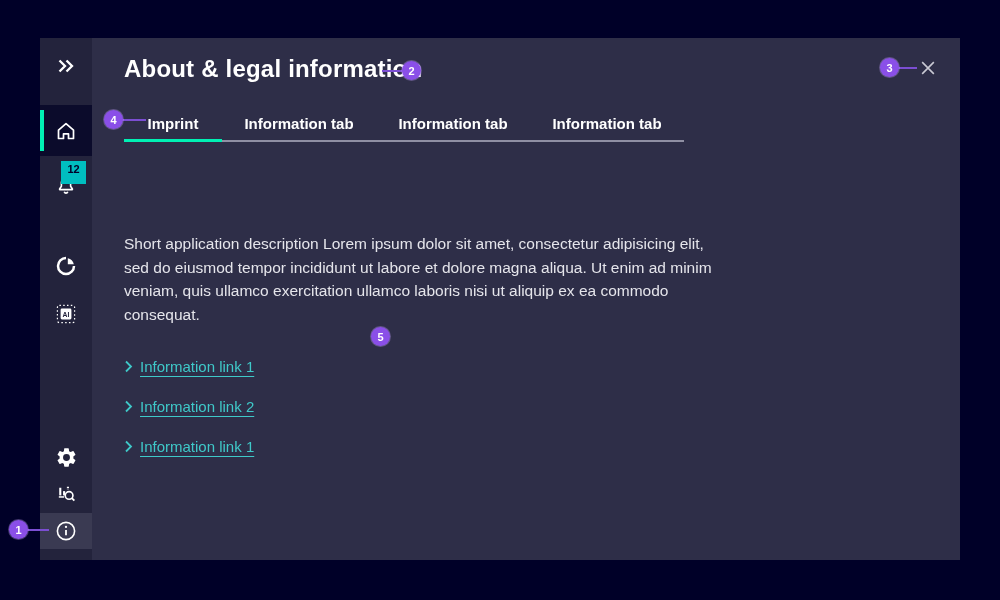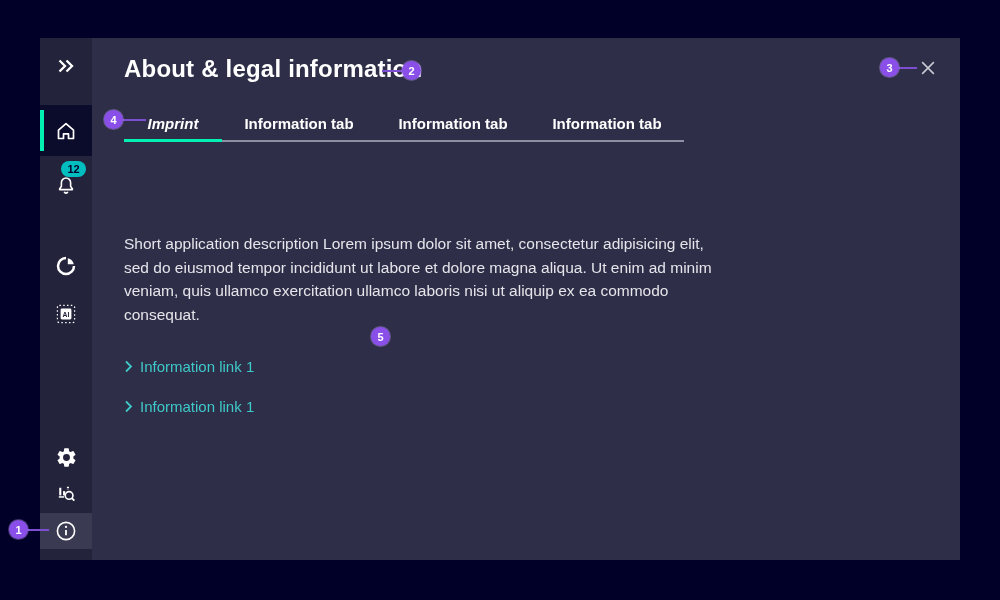--- a/index.html
+++ b/index.html
@@ -28,22 +28,22 @@
   .collapse-btn { top:4px; height:48px; }
   .item-home {
     top:67px; height:51px; background:#0b0b2b;
   }
   .item-home .active-bar {
     position:absolute; left:0; top:5px; width:4px; height:41px;
     background:#00f0b4;
   }
   .item-bell { top:125px; height:44px; }
   .notif-badge {
-    position:absolute; left:21px; top:-2px; min-width:25px; height:16px;
-    background:#00bec0; color:#000028; border-radius:8px;
+    position:absolute; left:21px; top:-2px; min-width:25px; height:23px;
+    background:#00bec0; color:#000028; border-radius:0;
     font-size:11px; font-weight:bold; line-height:16px; text-align:center;
     padding:0 4px;
   }
   .item-pie { top:206px; height:44px; }
   .item-ai  { top:254px; height:44px; }
   .item-gear { top:436px; height:44px; }
   .item-analytics { top:472px; height:40px; }
   .item-info {
     top:475px; height:36px; background:#3a3a52;
   }
@@ -72,21 +72,21 @@
     position:absolute; left:825px; top:19px; width:22px; height:22px;
     display:flex; align-items:center; justify-content:center; cursor:pointer;
   }
 
   .tab {
     position:absolute; top:68px; height:34px;
     display:flex; align-items:center; justify-content:center;
     font-size:15px; font-weight:bold; color:#ffffff; cursor:pointer;
     white-space:nowrap;
   }
-  .tab-1 { left:32px;  width:98px;font-style:italic; }
+  .tab-1 { left:32px;  width:98px; }
   .tab-2 { left:130px; width:154px; }
   .tab-3 { left:284px; width:154px; }
   .tab-4 { left:438px; width:154px; }
   .tab-divider {
     position:absolute; left:32px; top:102px; width:560px; height:2px;
     background:#8f8fa3;
   }
   .tab-active-underline {
     position:absolute; left:32px; top:101px; width:98px; height:3px;
     background:#00f0b4; z-index:2;
@@ -102,21 +102,21 @@
   }
 
   .links { position:absolute; left:32px; top:318px; }
   .link-row {
     display:flex; align-items:center; height:20px; margin-bottom:20px;
     cursor:pointer;
   }
   .link-chevron { display:flex; margin-right:7px; }
   .link-label {
     color:#3fc9c9; font-size:15px;
-    text-underline-offset:4px;
+    text-decoration:underline; text-underline-offset:4px;
     text-decoration-thickness:1px;
   }
 
   
   .ann-line {
     position:absolute; height:2px; background:#7b4ed2; z-index:29;
   }
   .ann-badge {
     position:absolute; width:19px; height:19px; border-radius:50%;
     background:#8a4fe8; color:#ffffff; z-index:30;
@@ -233,20 +233,28 @@
             </svg>
           </span>
         <span class="link-label">Information link 1</span>
       </div>
       <div class="link-row">
         <span class="link-chevron">
             <svg width="9" height="13" viewBox="0 0 9 13">
               <path d="M2 1.5 7 6.5 2 11.5" fill="none" stroke="#3fc9c9" stroke-width="1.8"></path>
             </svg>
           </span>
+        <span class="link-label">Information link 2</span>
+      </div>
+      <div class="link-row">
+        <span class="link-chevron">
+            <svg width="9" height="13" viewBox="0 0 9 13">
+              <path d="M2 1.5 7 6.5 2 11.5" fill="none" stroke="#3fc9c9" stroke-width="1.8"></path>
+            </svg>
+          </span>
         <span class="link-label">Information link 1</span>
       </div>
     </div>
 
   </div>
 </div>
 
 <div class="ann-line line-1"></div>
 <div class="ann-line line-2"></div>
 <div class="ann-line line-3"></div>

